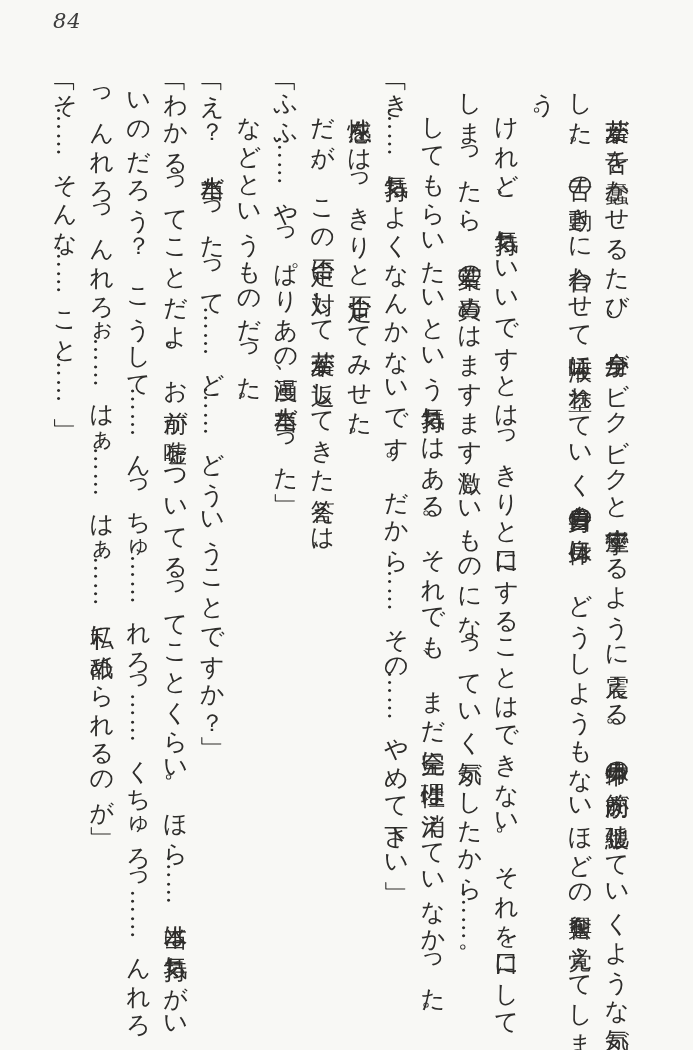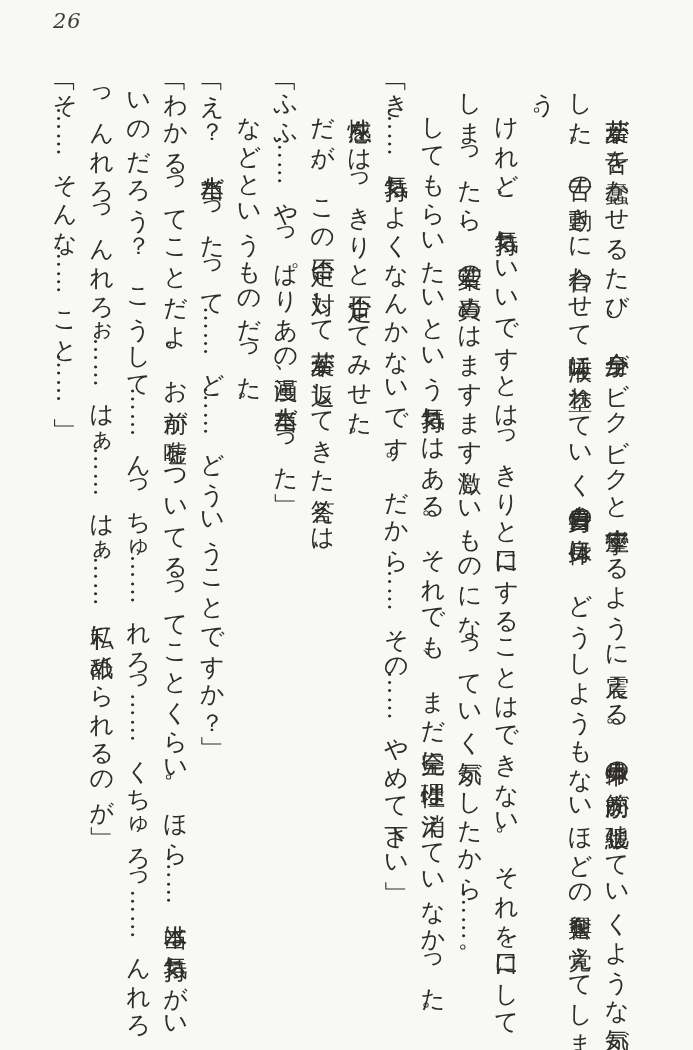--- a/index.html
+++ b/index.html
@@ -48,21 +48,21 @@
     padding: 0;
   }
   .text-block p.indent {
     text-indent: 1em;
   }
 </style>
 </head>
 <body>
 
 <div class="page">
-  <div class="page-number">26</div>
+  <div class="page-number">84</div>
   <div class="text-block">
       <p class="indent">若葉が舌を蠢かせるたび、全身がビクビクと痙攣するように震える。身体中の筋肉が弛緩していくような気がした。舌の動きに合わせて唾液に塗れていく自分自身の身体に、どうしようもないほどの興奮を覚えてしまう。</p>
       <p class="indent">けれど、気持ちいいですとはっきりと口にすることはできない。それを口にしてしまったら、若葉の責めはますます激しいものになっていく気がしたから……。</p>
       <p class="indent">してもらいたいという気持ちはある。それでも、まだ完全に理性は消えていなかった。</p>
       <p class="no-indent">「き……気持ちよくなんかないです。だから……その……やめて下さい」</p>
       <p class="indent">性感をはっきりと否定してみせた。</p>
       <p class="indent">だが、この否定に対して若葉が返してきた答えは、</p>
       <p class="no-indent">「ふふ……やっぱりあの漫画、本当だった」</p>
       <p class="indent">などというものだった。</p>
       <p class="no-indent">「え？　本当だったって……ど……どういうことですか？」</p>

